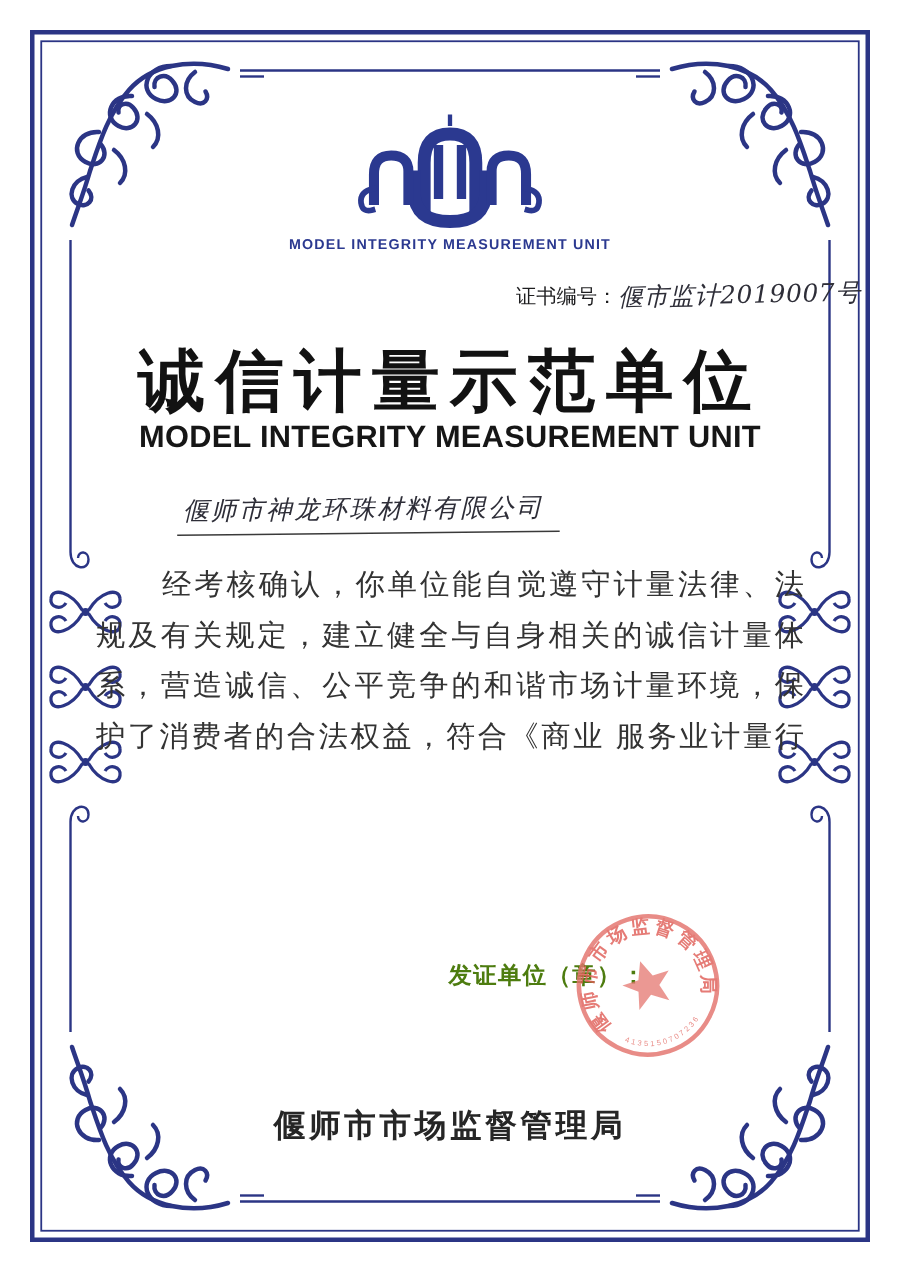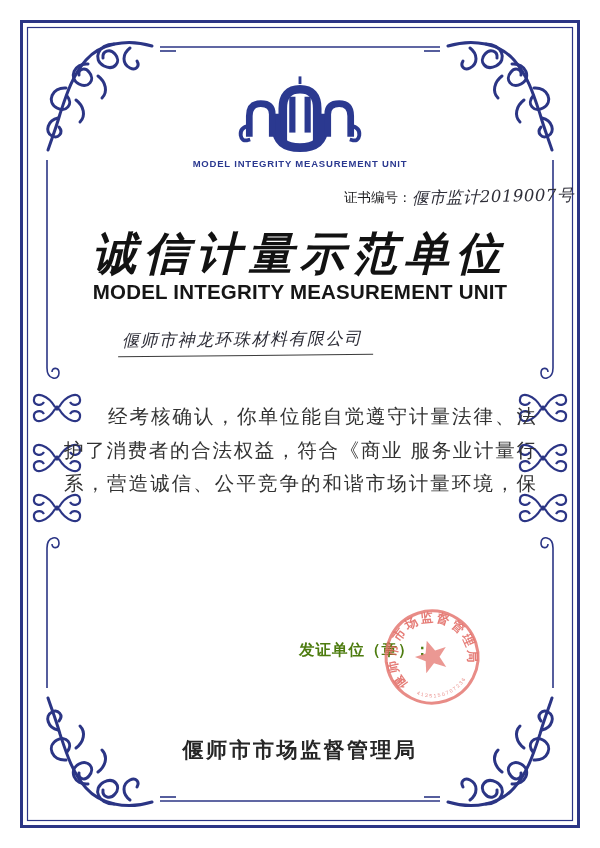--- a/index.html
+++ b/index.html
@@ -28,21 +28,21 @@
   .certno .label{font-family:"Liberation Serif", serif;text-align:right;}
   .hand{
     font-family:"DejaVu Serif", serif;
     font-style:italic;color:#2e2e38;
   }
   .certno .hand{font-size:16.5px;display:inline-block;transform:rotate(-1.2deg);letter-spacing:0.5px;}
 
   .title-zh{
     position:absolute;left:0;top:224px;width:600px;text-align:center;
     font-family:"DejaVu Serif","Liberation Serif",serif;
-    font-size:45px;font-weight:bold;color:#121212;letter-spacing:7px;font-style:italic;
+    font-size:45px;font-weight:bold;color:#121212;letter-spacing:7px;
   }
   .title-en{
     position:absolute;left:0;top:280px;width:600px;text-align:center;
     font-size:20.5px;font-weight:bold;color:#161616;letter-spacing:0.2px;
   }
 
   .company{
     position:absolute;left:118px;top:328px;
     font-size:17px;letter-spacing:1.5px;
     border-bottom:1.5px solid #3a3a3a;
@@ -52,21 +52,21 @@
 
   .body-text{
     position:absolute;left:64px;top:374px;width:472px;
     font-size:19.5px;color:#333333;font-weight:500;
   }
   .body-line{
     height:33.5px;line-height:33.5px;
     text-align:justify;text-align-last:justify;
     white-space:nowrap;
   }
-  .body-line.first{padding-left:44px;margin-top:26px;}
+  .body-line.first{padding-left:44px;}
   .body-line.last{text-align-last:left;}
 
   .issuer-label{
     position:absolute;left:299px;top:640px;
     font-size:15.5px;font-weight:600;color:#4d7c0f;letter-spacing:1px;
   }
   .seal-svg{position:absolute;left:357px;top:582px;width:150px;height:150px;opacity:0.82;}
 
   .org-name{
     position:absolute;left:0;top:736px;width:600px;text-align:center;
@@ -152,22 +152,23 @@
     <span class="label">证书编号：</span><span class="hand">偃市监计2019007号</span>
   </div>
 
   <div class="title-zh">诚信计量示范单位</div>
   <div class="title-en">MODEL INTEGRITY MEASUREMENT UNIT</div>
 
   <div class="company hand">偃师市神龙环珠材料有限公司</div>
 
   <div class="body-text">
     <div class="body-line first">经考核确认，你单位能自觉遵守计量法律、法</div>
+    <div class="body-line">规及有关规定，建立健全与自身相关的诚信计量体</div>
+    <div class="body-line">系，营造诚信、公平竞争的和谐市场计量环境，保</div>
     <div class="body-line">护了消费者的合法权益，符合《商业 服务业计量行</div>
-    <div class="body-line">系，营造诚信、公平竞争的和谐市场计量环境，保</div>
   </div>
 
   <div class="issuer-label">发证单位（章）：</div>
 
   <svg class="seal-svg" viewBox="0 0 150 150">
     <g transform="translate(75,75) rotate(-18)">
       <circle r="46" fill="none" stroke="#e4736d" stroke-width="3"></circle>
       <polygon points="0,-17 5,-5.3 16.2,-5.3 7.3,2 10.5,13.8 0,6.5 -10.5,13.8 -7.3,2 -16.2,-5.3 -5,-5.3" fill="#e4736d" opacity="0.9"></polygon>
       <defs>
         <path id="sealTopArc" d="M -33,15 A 36,36 0 1 1 33,15"></path>

